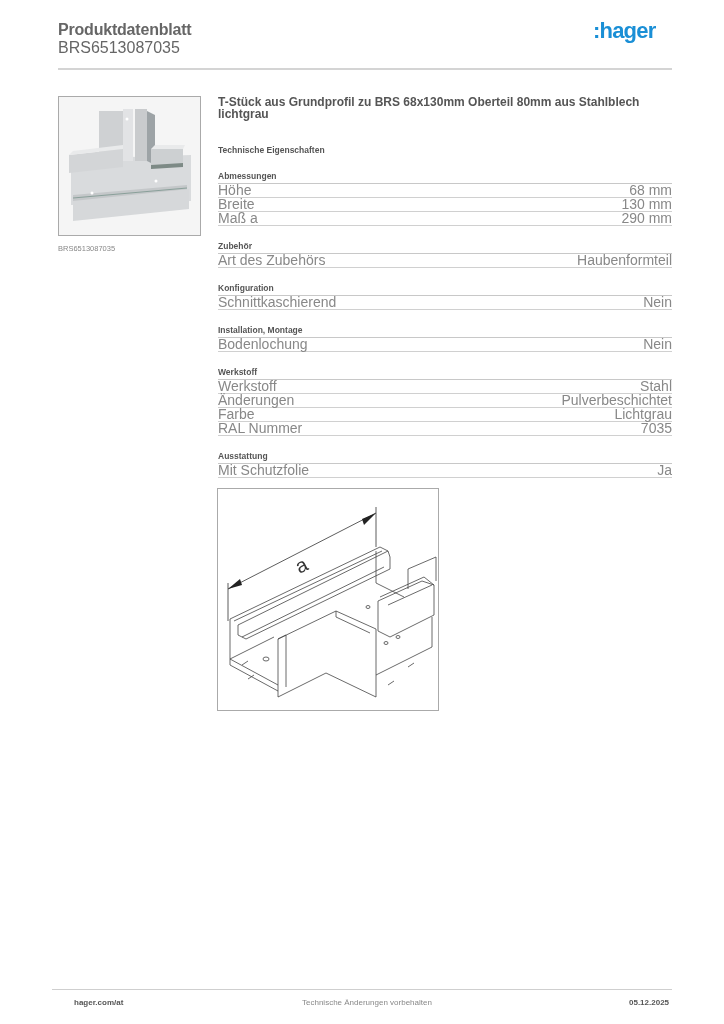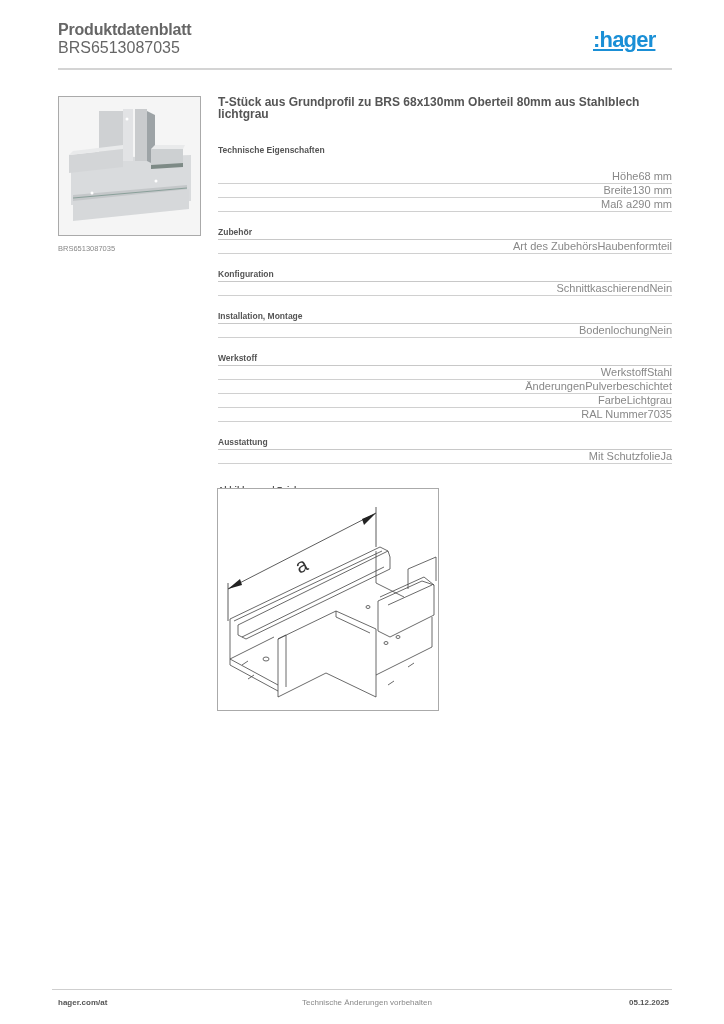--- a/index.html
+++ b/index.html
@@ -10,23 +10,23 @@
     .header-title {
       position: absolute; left: 58px; top: 21px;
       font-size: 16px; font-weight: bold; color: #666;
       letter-spacing: -0.2px;
     }
     .header-code {
       position: absolute; left: 58px; top: 39px;
       font-size: 16px; color: #666;
     }
     .logo {
-      position: absolute; left: 593px; top: 29px;
+      position: absolute; left: 593px; top: 20px;
       font-size: 22px; font-weight: bold; color: #1a8fd6;
-      letter-spacing: -0.8px; line-height: 22px; text-decoration: underline;
+      letter-spacing: -0.8px; line-height: 22px;
     }
     .header-rule {
       position: absolute; left: 58px; top: 68px; width: 614px; height: 2px;
       background: #d4d4d4;
     }
     .product-img {
       position: absolute; left: 58px; top: 96px; width: 143px; height: 140px;
       border: 1px solid #aaa; box-sizing: border-box; background: #f4f4f4;
     }
     .product-caption {
@@ -42,38 +42,38 @@
       margin-top: 36px; font-size: 8.5px; font-weight: bold; color: #555;
       height: 12px; line-height: 12px;
     }
     .group { margin-top: 14px; }
     .group-title {
       font-size: 8.5px; font-weight: bold; color: #555;
       height: 12px; line-height: 12px;
       border-bottom: 1.5px solid #c8c8c8; padding-bottom: 1px;
     }
     .row {
-      display: flex; justify-content: flex-end;
-      font-size: 11px; color: #888; height: 13px; line-height: 13px;
+      display: flex; justify-content: space-between;
+      font-size: 14px; color: #888; height: 13px; line-height: 13px;
       border-bottom: 1.5px solid #d0d0d0;
     }
     .figures-title {
       margin-top: 20px; font-size: 8.5px; font-weight: bold; color: #555;
       height: 12px; line-height: 12px;
     }
     .drawing {
       position: absolute; left: 217px; top: 488px; width: 222px; height: 223px;
       border: 1px solid #aaa; box-sizing: border-box; background: #fff;
     }
     .footer-rule {
       position: absolute; left: 52px; top: 989px; width: 620px; height: 1px;
       background: #cfcfcf;
     }
     .footer-left {
-      position: absolute; left: 58px; top: 998px;
+      position: absolute; left: 74px; top: 998px;
       font-size: 8px; font-weight: bold; color: #555;
     }
     .footer-center {
       position: absolute; left: 302px; top: 998px;
       font-size: 8px; color: #888;
     }
     .footer-right {
       position: absolute; left: 629px; top: 998px;
       font-size: 8px; font-weight: bold; color: #555;
     }
@@ -112,20 +112,21 @@
     <circle cx="68" cy="22" r="1.5" fill="#fff"></circle>
   </svg>
 </div>
 <div class="product-caption">BRS6513087035</div>
 
 <div class="content">
   <div class="desc">T-Stück aus Grundprofil zu BRS 68x130mm Oberteil 80mm aus Stahlblech lichtgrau</div>
   <div class="tech-title">Technische Eigenschaften</div>
 
   <div class="group">
+    <div class="group-title">Abmessungen</div>
     <div class="row">
       <span>Höhe</span>
       <span>68 mm</span>
     </div>
     <div class="row">
       <span>Breite</span>
       <span>130 mm</span>
     </div>
     <div class="row">
       <span>Maß a</span>

